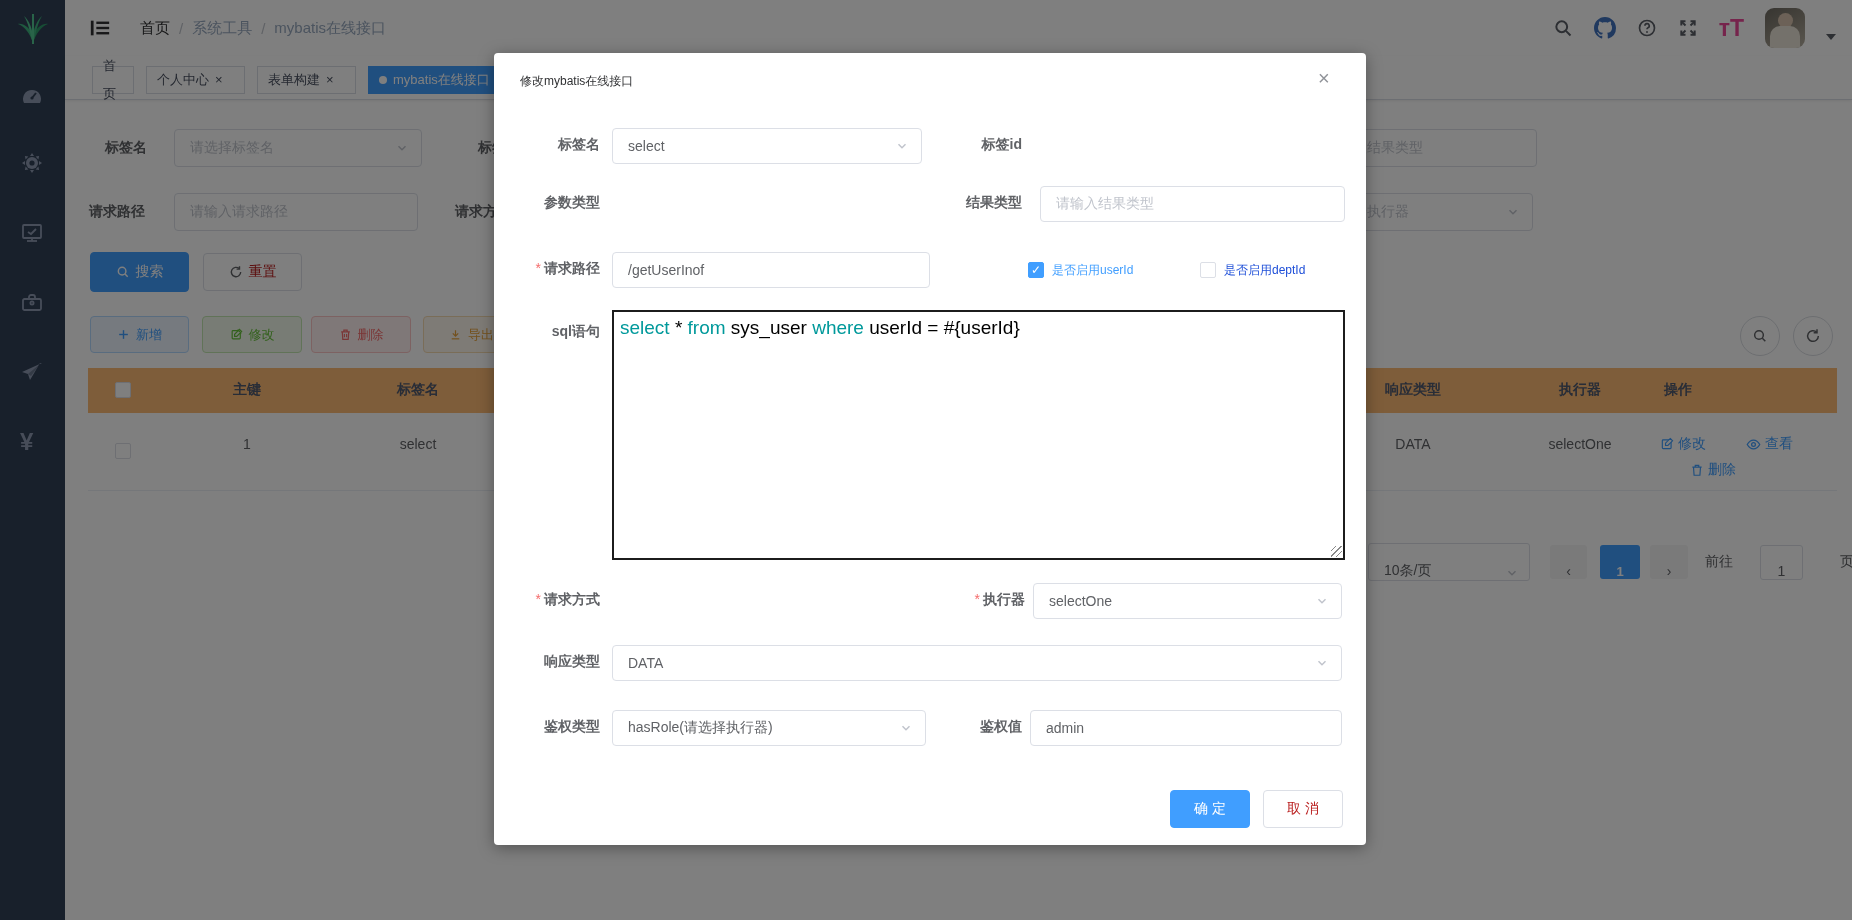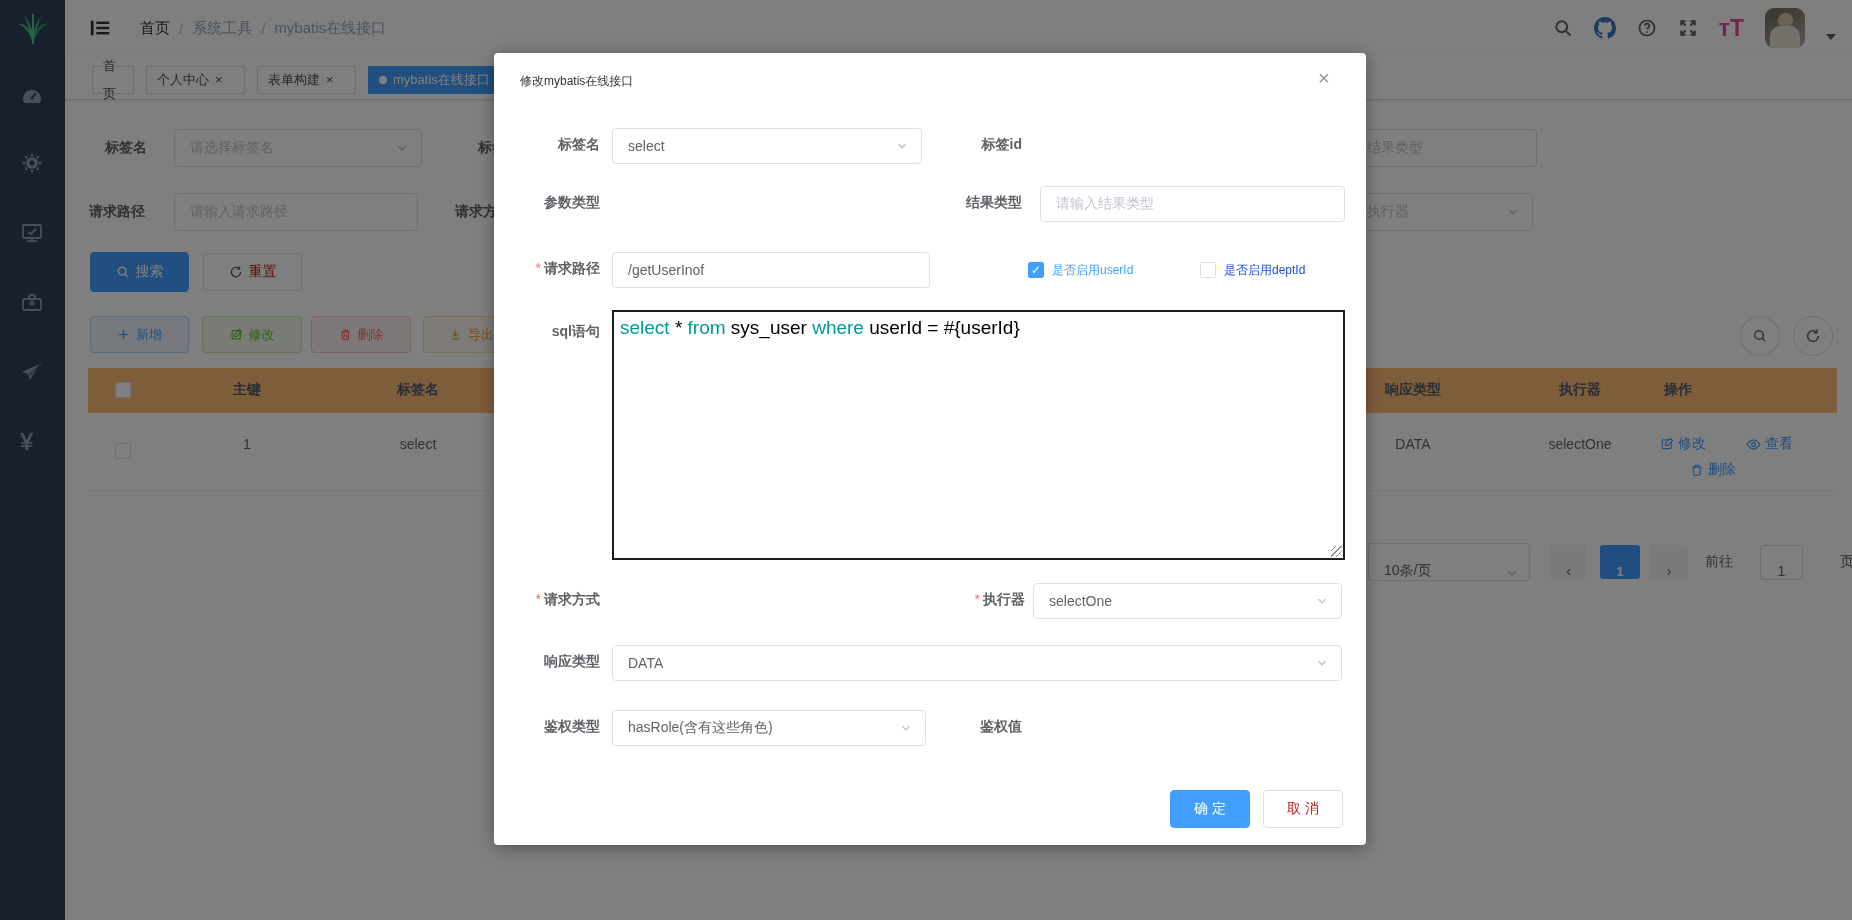--- a/index.html
+++ b/index.html
@@ -396,24 +396,27 @@
     <span>DATA</span>
     <span style="margin-left:auto">
       <svg width="14" height="14" viewBox="0 0 24 24" fill="none" stroke="#c0c4cc" stroke-width="2.5">
           <polyline points="6 9 12 15 18 9"></polyline>
         </svg>
       </span>
   </div>
 
   <div class="dlabel" style="left:0;top:665px">鉴权类型</div>
   <div class="dbox" style="left:118px;top:657px;width:314px">
-    <span>hasRole(含有这些角色)</span>
+    <span>hasRole(请选择执行器)</span>
     <span style="margin-left:auto">
       <svg width="14" height="14" viewBox="0 0 24 24" fill="none" stroke="#c0c4cc" stroke-width="2.5">
           <polyline points="6 9 12 15 18 9"></polyline>
         </svg>
       </span>
   </div>
   <div class="dlabel2" style="left:392px;top:665px;width:136px">鉴权值</div>
+  <div class="dbox" style="left:536px;top:657px;width:312px">
+    <span>admin</span>
+  </div>
 
   <div class="btn btn-primary" id="dlg-ok">确 定</div>
   <div class="btn btn-default" id="dlg-cancel">取 消</div>
 </div>
 
 </body></html>

